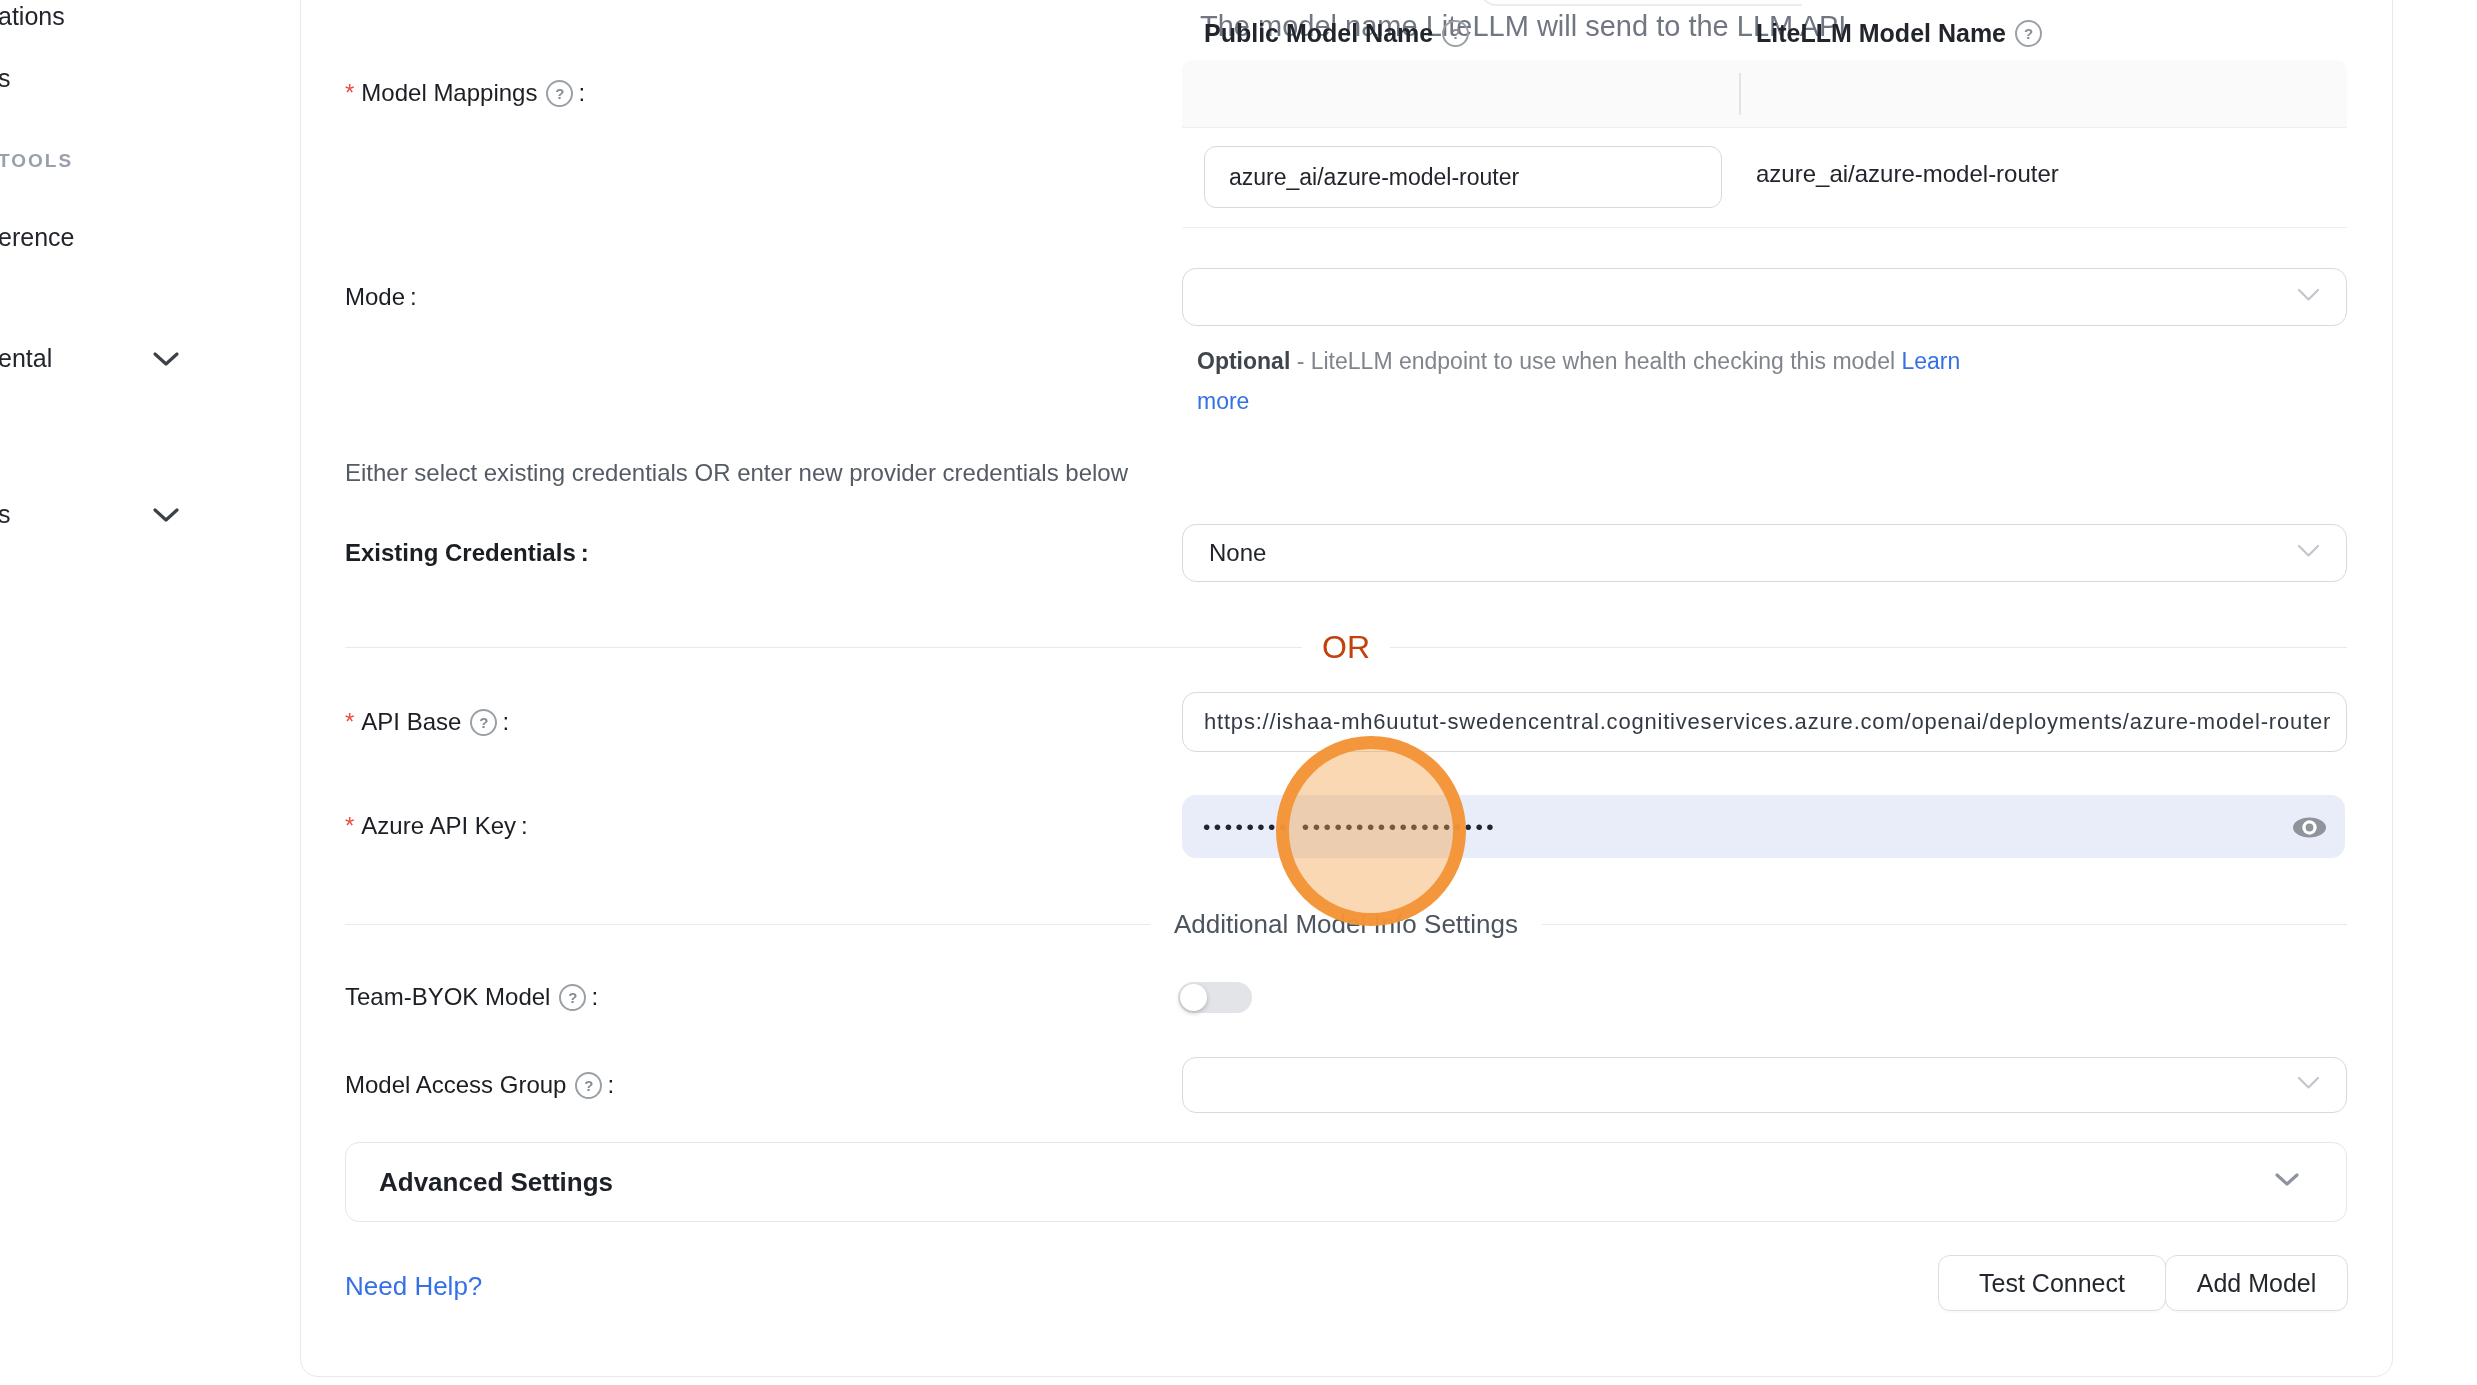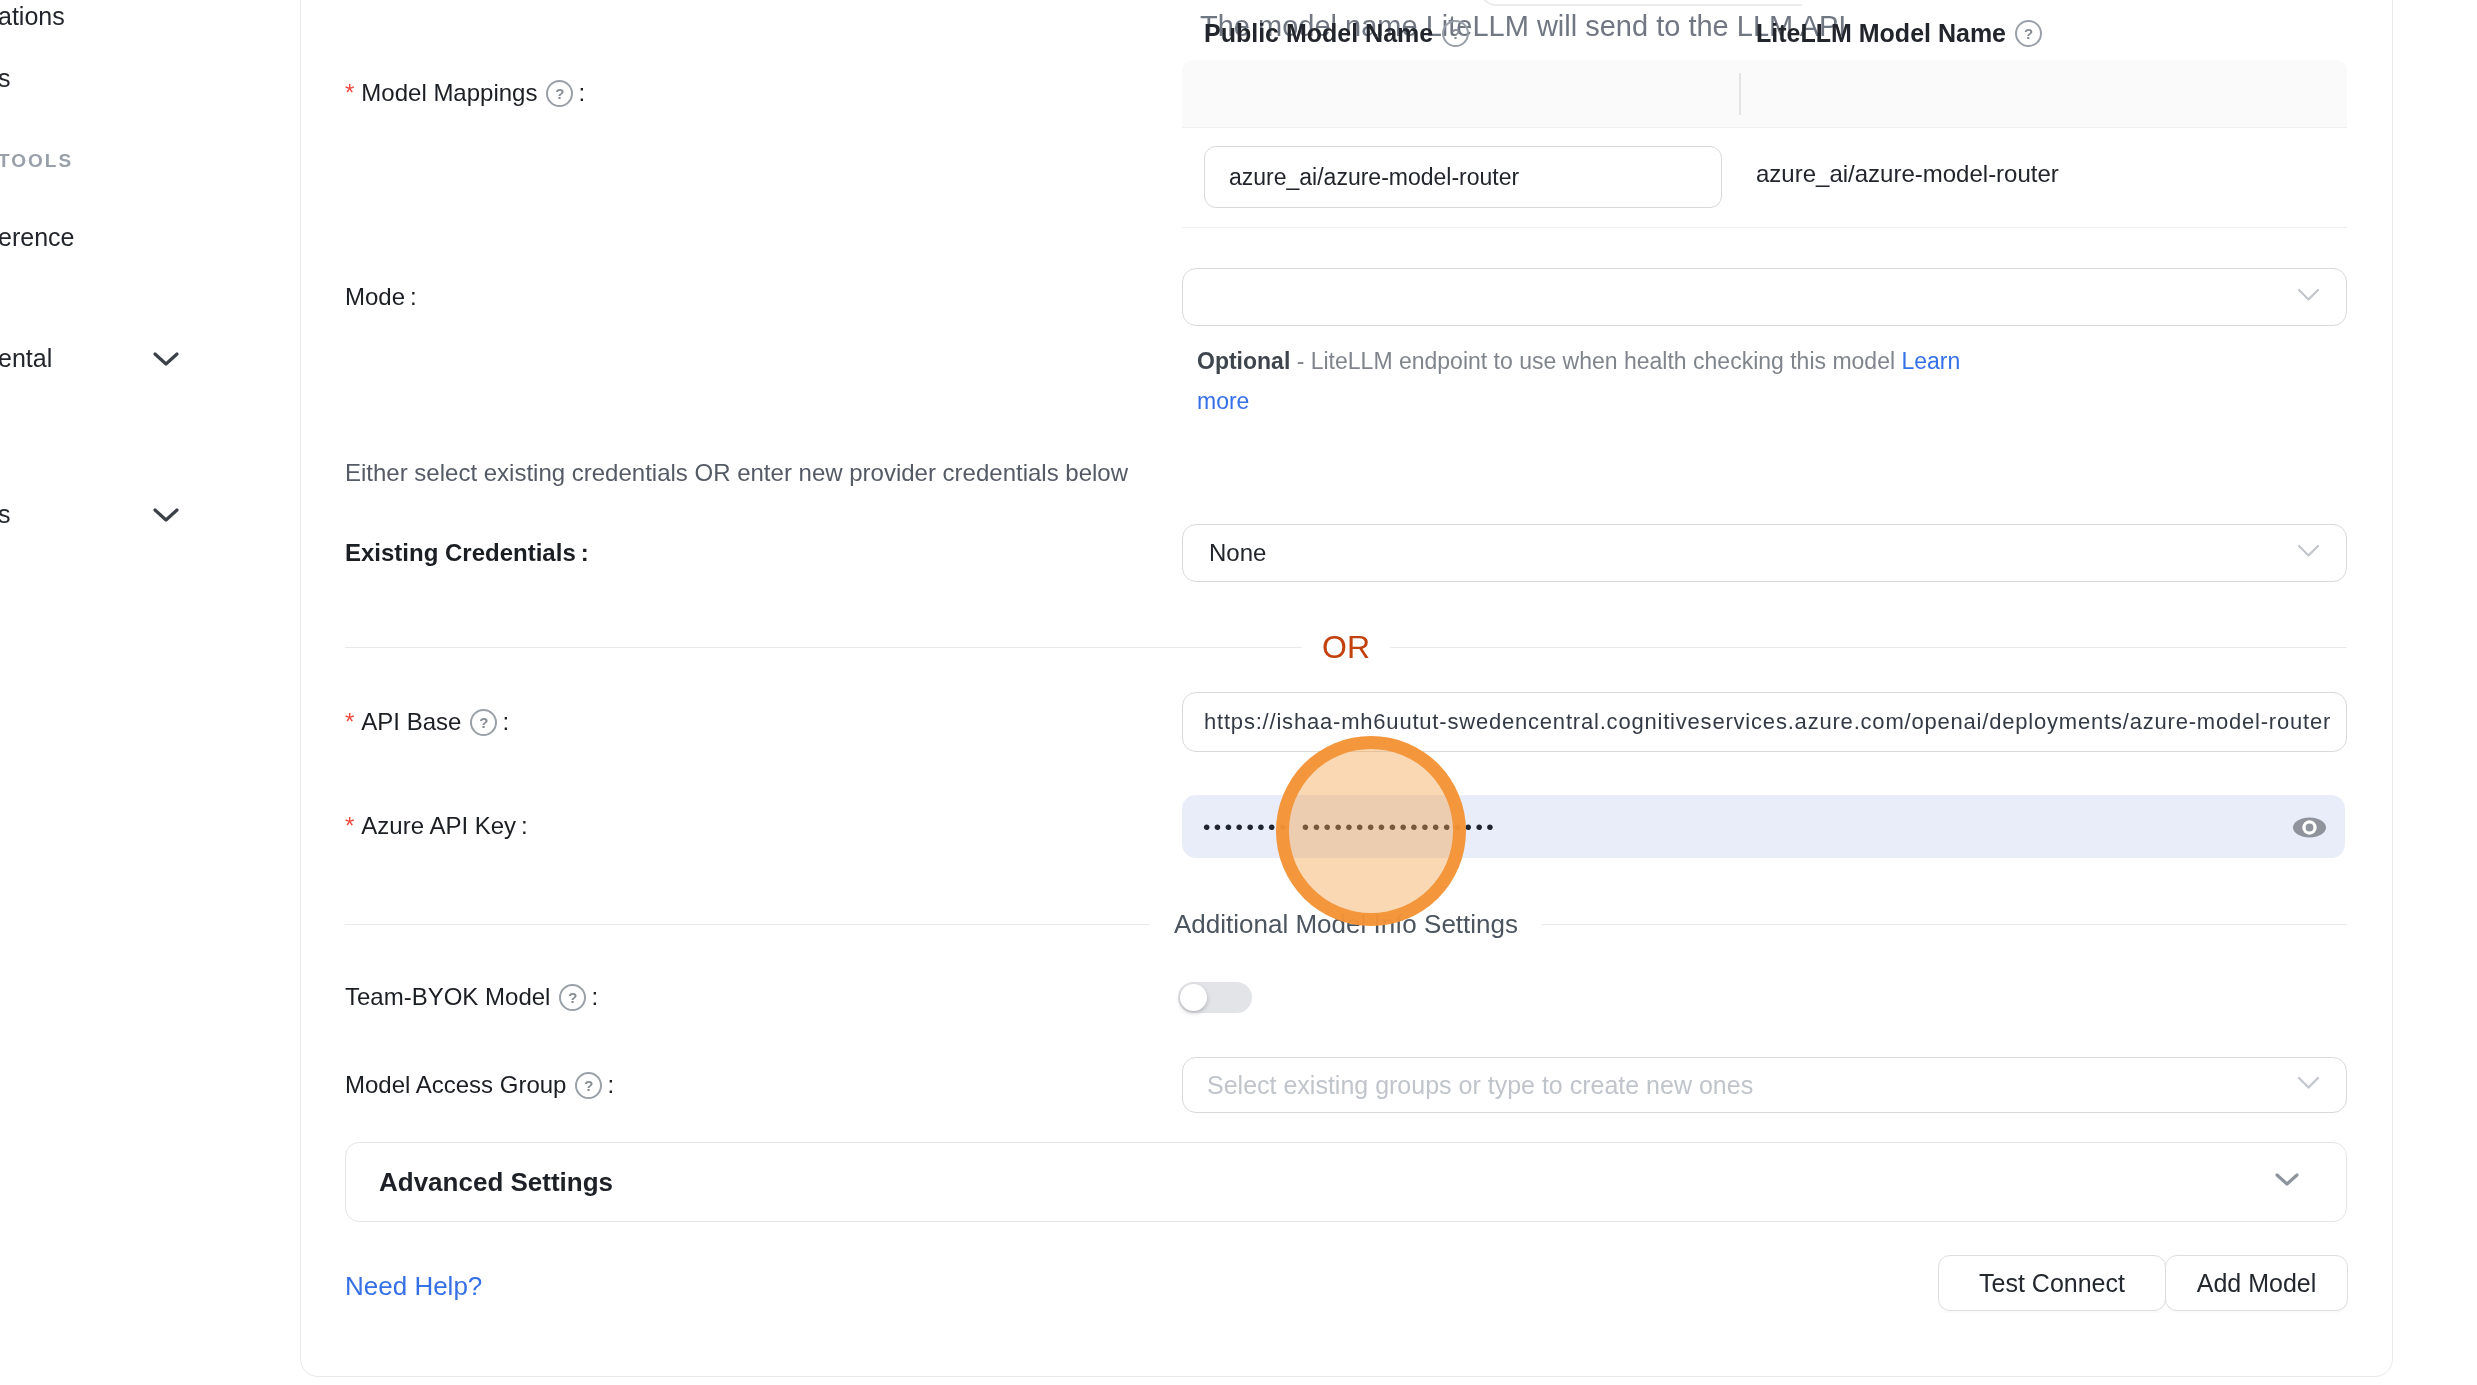--- a/index.html
+++ b/index.html
@@ -215,21 +215,20 @@
 <div class="toggle">
   <div class="knob"></div>
 </div>
 
 <div class="flabel" style="top:1068px;">
   <span>Model Access Group</span>
   <span class="qicon">?</span>
   <span class="colon">:</span>
 </div>
 <div class="ctl" style="top:1057px;height:56px;">
-  <span class="ph">Select existing groups or type to create new ones</span>
   <span class="chev">
     <svg width="23" height="14" viewBox="0 0 23 14">
         <path d="M2 2 L11.5 11.5 L21 2" stroke="#c3c7cd" stroke-width="2.3" fill="none" stroke-linecap="round" stroke-linejoin="round"></path>
       </svg>
   </span>
 </div>
 
 <div class="panel">
   <span class="ptitle">Advanced Settings</span>
   <span style="position:absolute;right:46px;top:50%;transform:translateY(-50%);">

